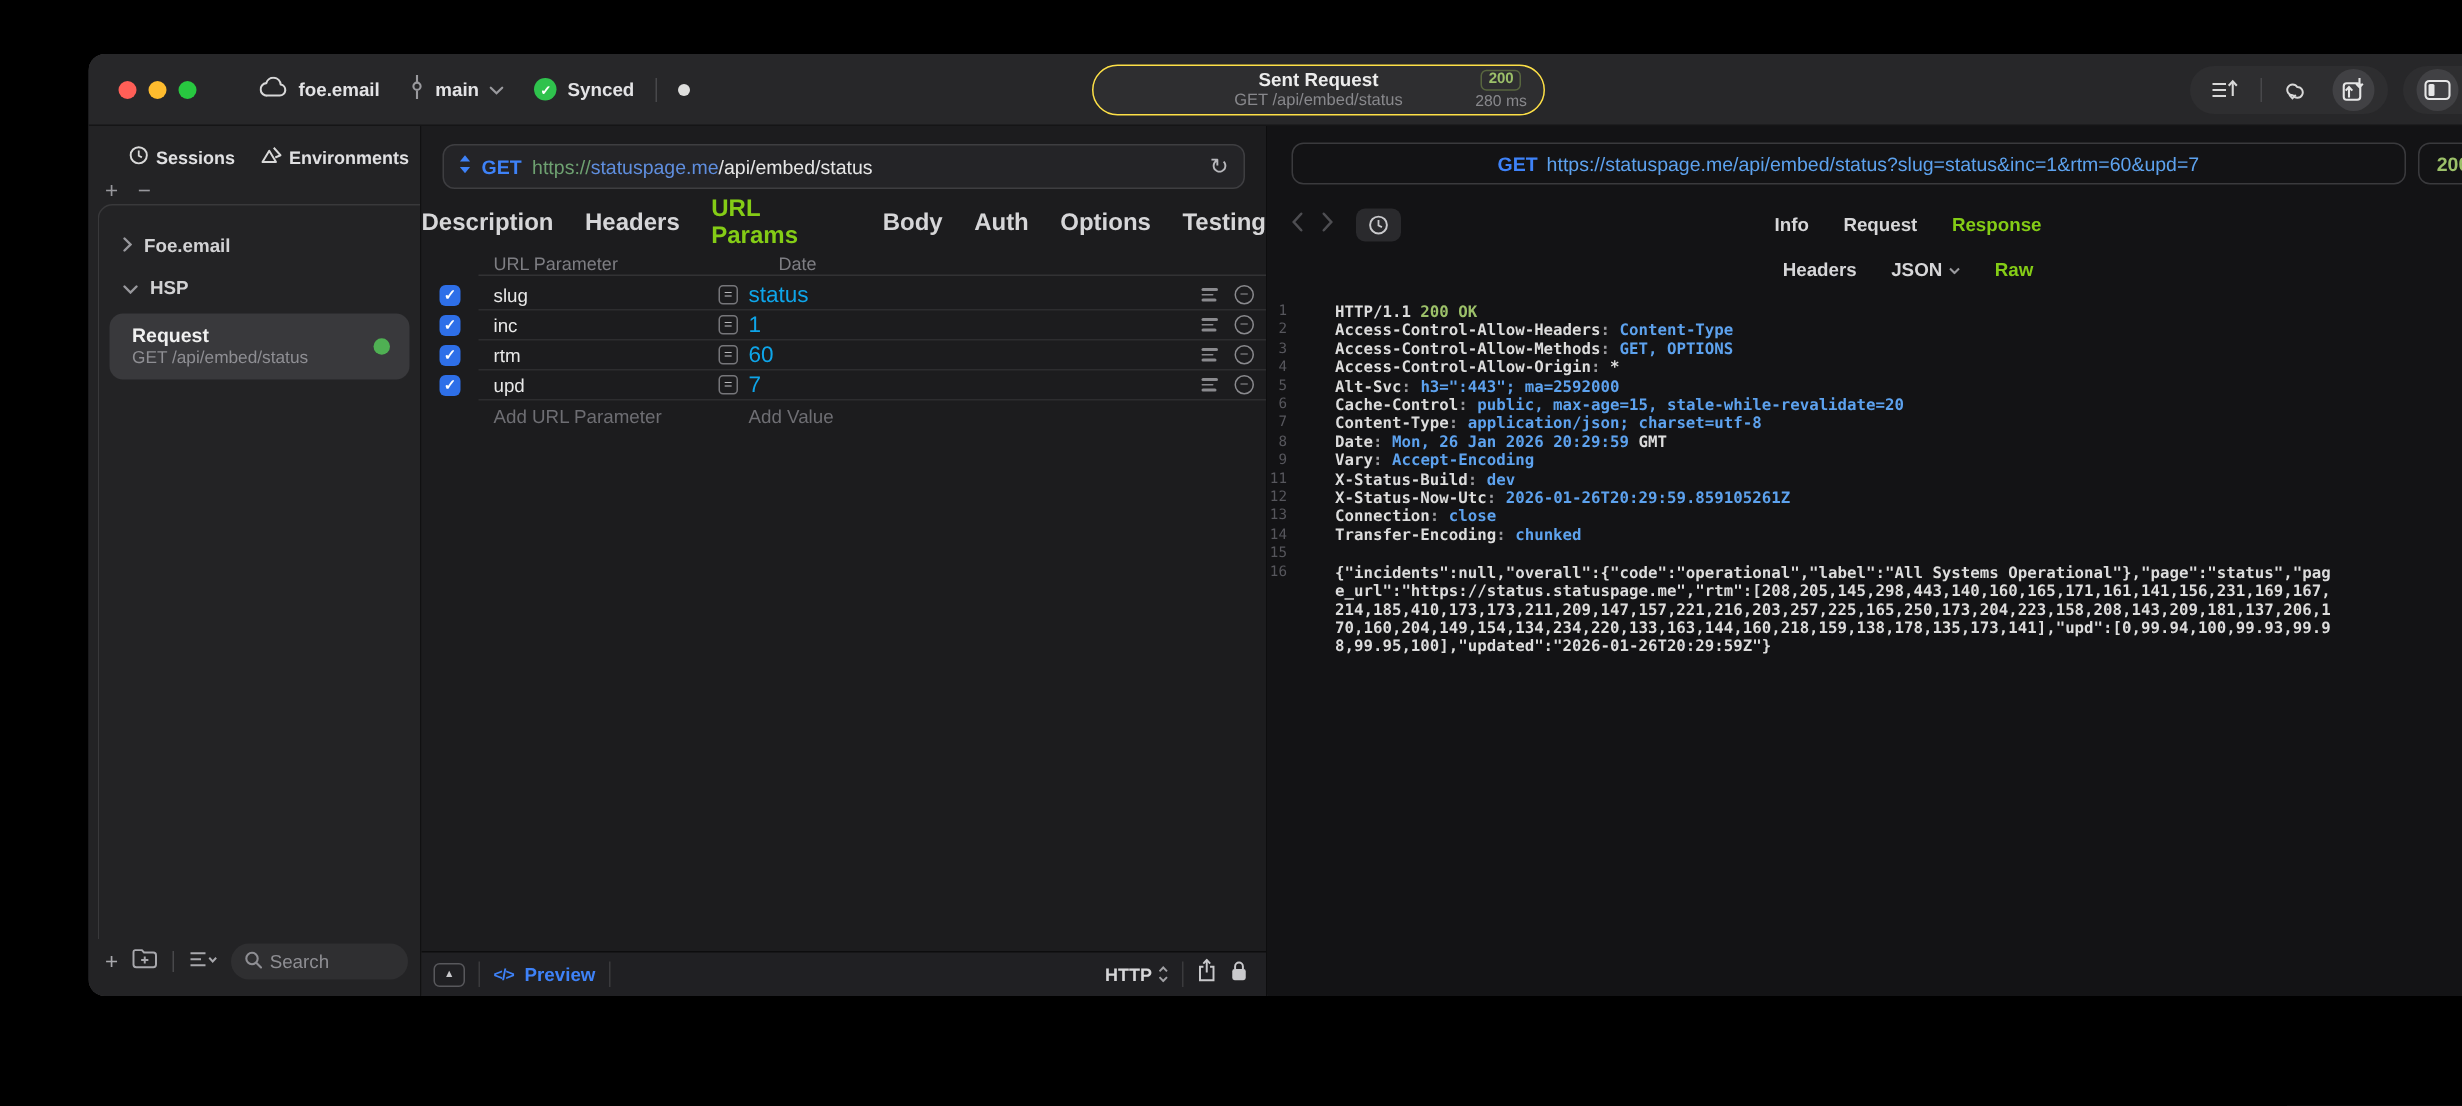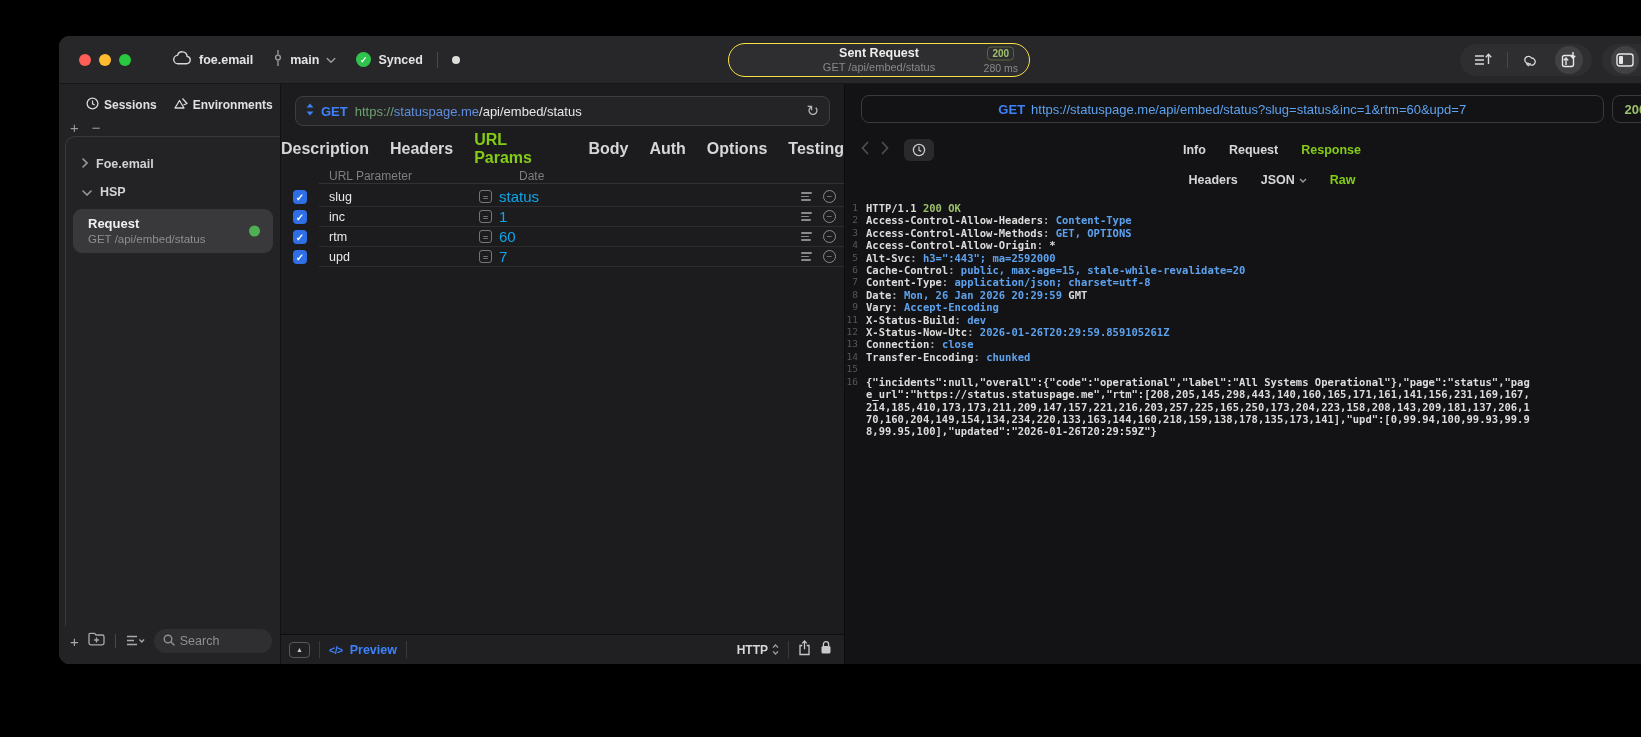--- a/index.html
+++ b/index.html
@@ -132,21 +132,21 @@
   .resp-share { margin-left:auto; }
   .resp-subtabs { height:26px; margin-top:2px; display:flex; align-items:center;
     justify-content:center; gap:23px; font-size:12.5px; font-weight:600; color:#d6d6d8; }
   .subtab { display:flex; align-items:center; gap:4px; }
   .code { flex:1; overflow:hidden; padding-top:9px;
     font-family:"DejaVu Sans Mono", monospace; font-size:10.5px; line-height:12.4px;
     font-weight:bold; }
   .code-line { display:flex; }
   .ln { width:21px; flex:none; text-align:right; color:#56565c; padding-right:8px;
     font-size:9.5px; font-weight:normal; }
-  .ctext { flex:none; width:670px; white-space:pre-wrap; word-break:break-all; }
+  .ctext { flex:none; width:670px; white-space:pre-wrap; word-break:break-all;margin-left:24px; }
   .seg-w { color:#dcdcdc; } .seg-b { color:#5da2ee; } .seg-g { color:#9cc069; }
   .seg-p { color:#9a9a9e; }
 </style>
 </head>
 <body>
 
 <div class="window">
 
   <div class="titlebar">
     <div class="traffic">
@@ -408,20 +408,27 @@
                 <span class="pval">7</span>
                 <span class="ham">
                   <i></i>
                   <i></i>
                   <i></i>
                 </span>
                 <span class="minus-circle">−</span>
               </div>
             </div>
           </div>
+        <div class="pt-add">
+          <div class="cb-col"></div>
+          <div class="row-inner">
+            <span class="pname" style="color:#6e6e73;">Add URL Parameter</span>
+            <span style="margin-left:20px;">Add Value</span>
+          </div>
+        </div>
       </div>
       <div class="mid-bottom">
         <span class="tri-btn">▲</span>
         <span class="bdiv"></span>
         <span class="preview">
           <span class="code-glyph">&lt;/&gt;</span>
           <span>Preview</span>
         </span>
         <span class="bdiv"></span>
         <span class="http-sel">

